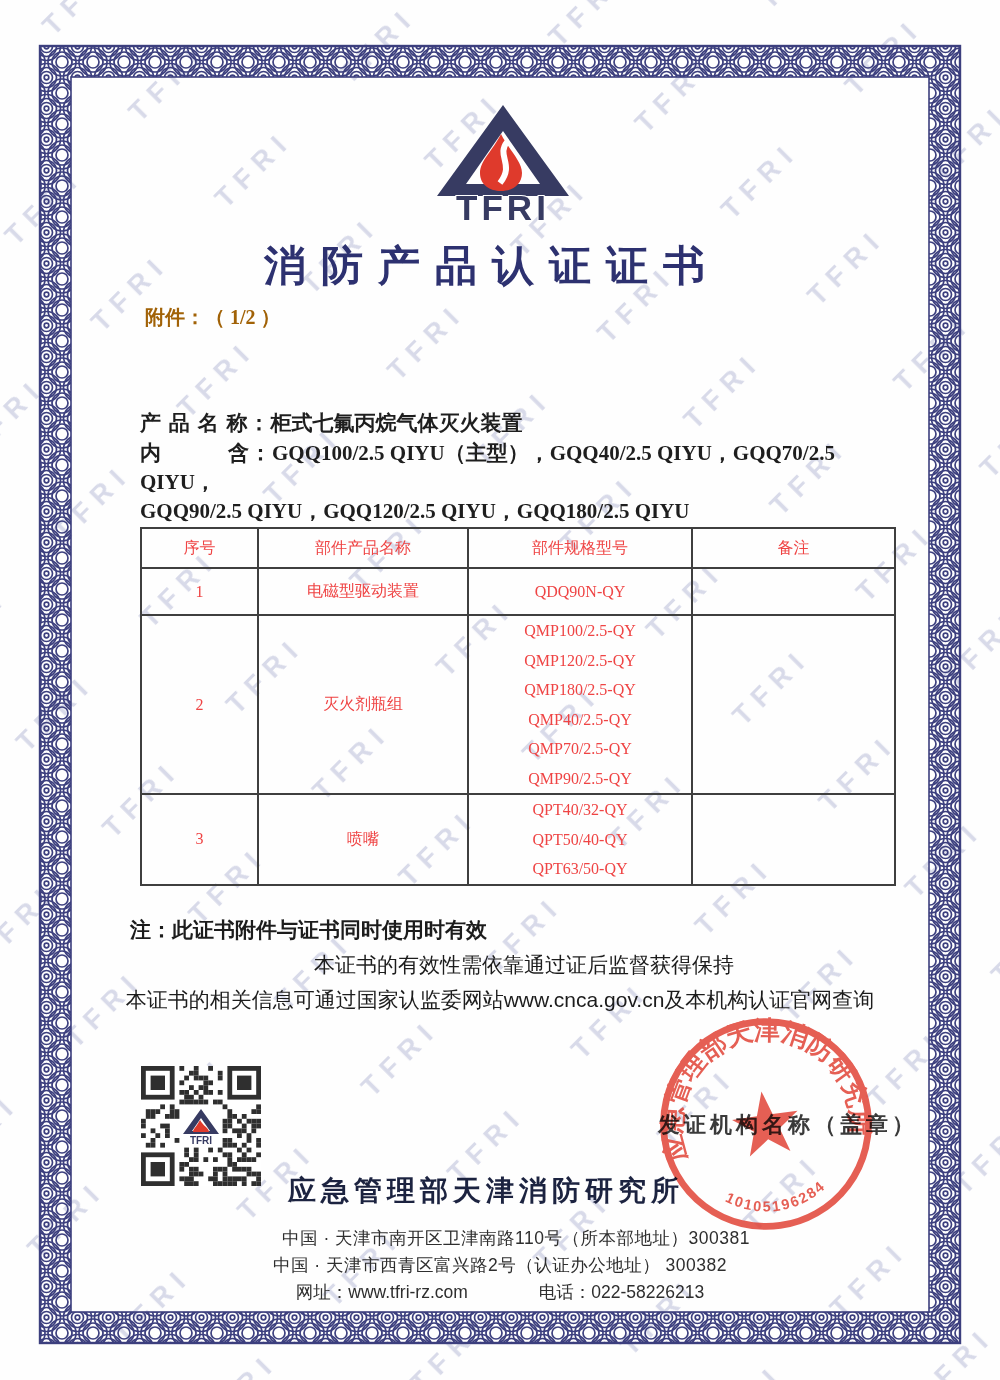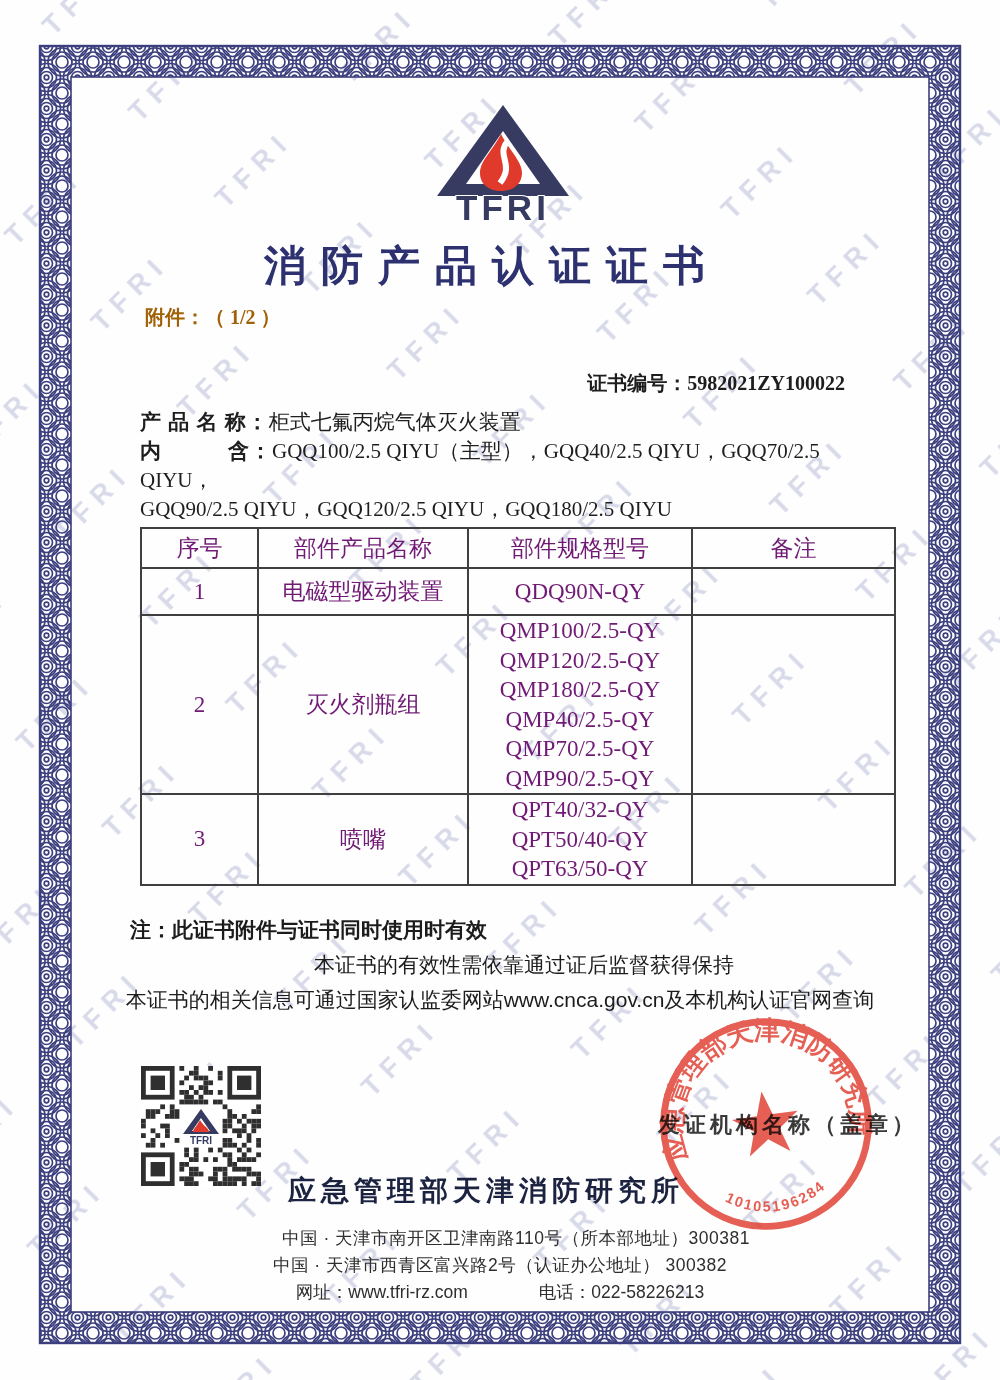--- a/index.html
+++ b/index.html
@@ -21,27 +21,27 @@
 
   .cert-title{
     left:0;top:238px;width:984px;text-align:center;
     font-size:42px;font-weight:bold;color:#2d3170;
     letter-spacing:15px;margin:0;
   }
   .attachment{left:145px;top:304px;font-size:20px;font-weight:600;color:#a16207;}
   .cert-no{left:0;top:370px;width:845px;text-align:right;font-size:20px;font-weight:bold;color:#1d1d1d;}
 
   .product-block{left:140px;top:408px;width:746px;font-size:21px;line-height:29px;color:#1e1e1e;}
-  .product-block .lbl{font-weight:bold;font-family:Liberation Serif, serif;letter-spacing:1px;}
-  .product-block .val{font-weight:normal;margin-top:44px;}
+  .product-block .lbl{font-weight:bold;font-family:Liberation Sans, sans-serif;letter-spacing:1px;}
+  .product-block .val{font-weight:bold;margin-top:44px;}
 
   table.parts{
     position:absolute;left:140px;top:527px;width:746px;
     border-collapse:collapse;table-layout:fixed;
-    font-size:23px;color:#701a75;
+    font-size:16px;color:#ef4444;
   }
   table.parts th,table.parts td{
     border:2px solid #3f3f3f;padding:0;text-align:center;vertical-align:middle;
     font-weight:normal;
   }
   .col-seq{width:115px;} .col-name{width:208px;} .col-model{width:222px;} .col-remark{width:201px;}
   tr.hdr{height:40px;}
   tr.r1{height:47px;}
   tr.r2{height:177px;}
   tr.r3{height:88px;}
@@ -116,23 +116,20 @@
     <path d="M66,1 L132,92 L0,92 Z M66,27 L103,80 L29,80 Z" fill-rule="evenodd" fill="#373b62"></path>
     <path d="M64,30 C56,46 43,57 43,69 C43,81 53,87 64,87 C75,87 85,81 85,69 C85,57 72,46 64,30 Z" fill="#df3a2c"></path>
     <path d="M70,38 C59,52 78,60 63,79" fill="none" stroke="#ffffff" stroke-width="6"></path>
     <text x="66" y="116" text-anchor="middle" font-size="35" font-weight="bold" letter-spacing="4" font-family="Liberation Sans, DejaVu Sans, sans-serif" fill="#373b62" stroke="#ffffff" stroke-width="2" paint-order="stroke">TFRI</text>
   </svg>
 
   <h1 class="abs cert-title serif">消防产品认证证书</h1>
 
   <div class="abs attachment serif">附件：（ 1/2 ）</div>
 
-  <div class="abs cert-no serif">
-    <span>证书编号：</span><span>5982021ZY100022</span>
-  </div>
 
   <div class="abs product-block">
     <div>
       <span class="lbl">产 品 名 称：</span><span class="val">柜式七氟丙烷气体灭火装置</span>
     </div>
     <div>
       <span class="lbl">内　　　含：</span><span class="val">GQQ100/2.5 QIYU（主型），GQQ40/2.5 QIYU，GQQ70/2.5 QIYU，</span>
     </div>
     <div>
       <span class="val">GQQ90/2.5 QIYU，GQQ120/2.5 QIYU，GQQ180/2.5 QIYU</span>

